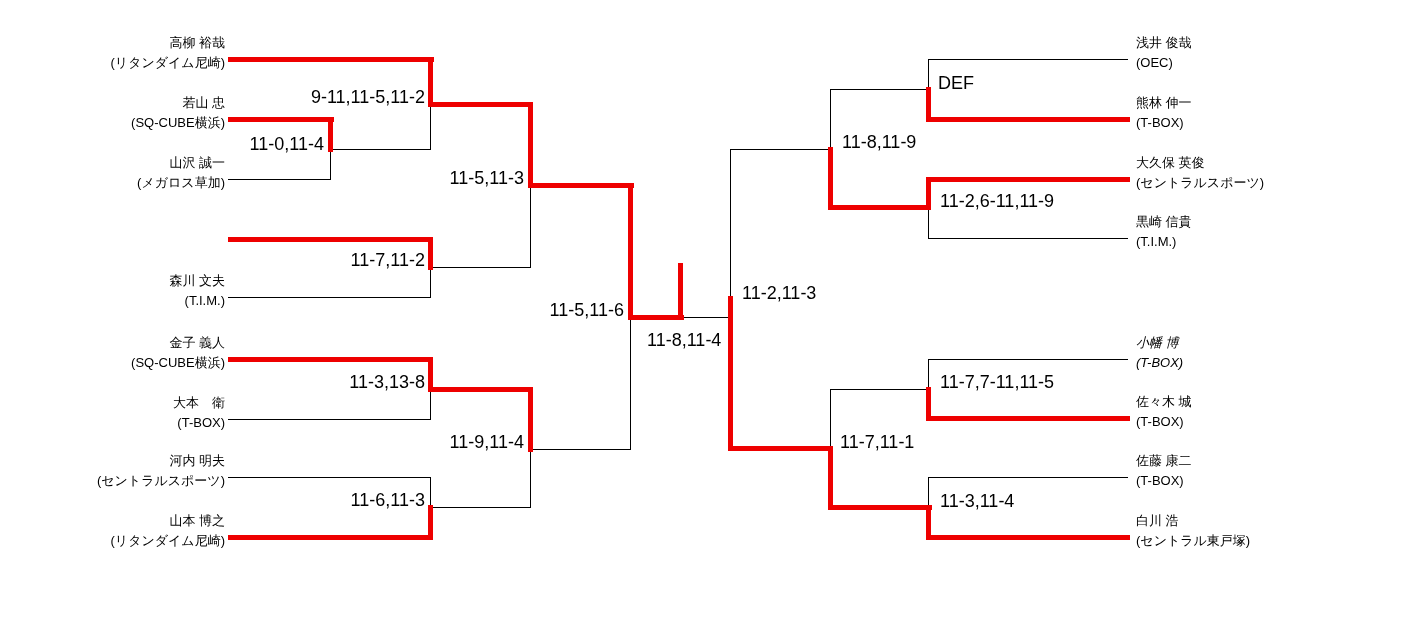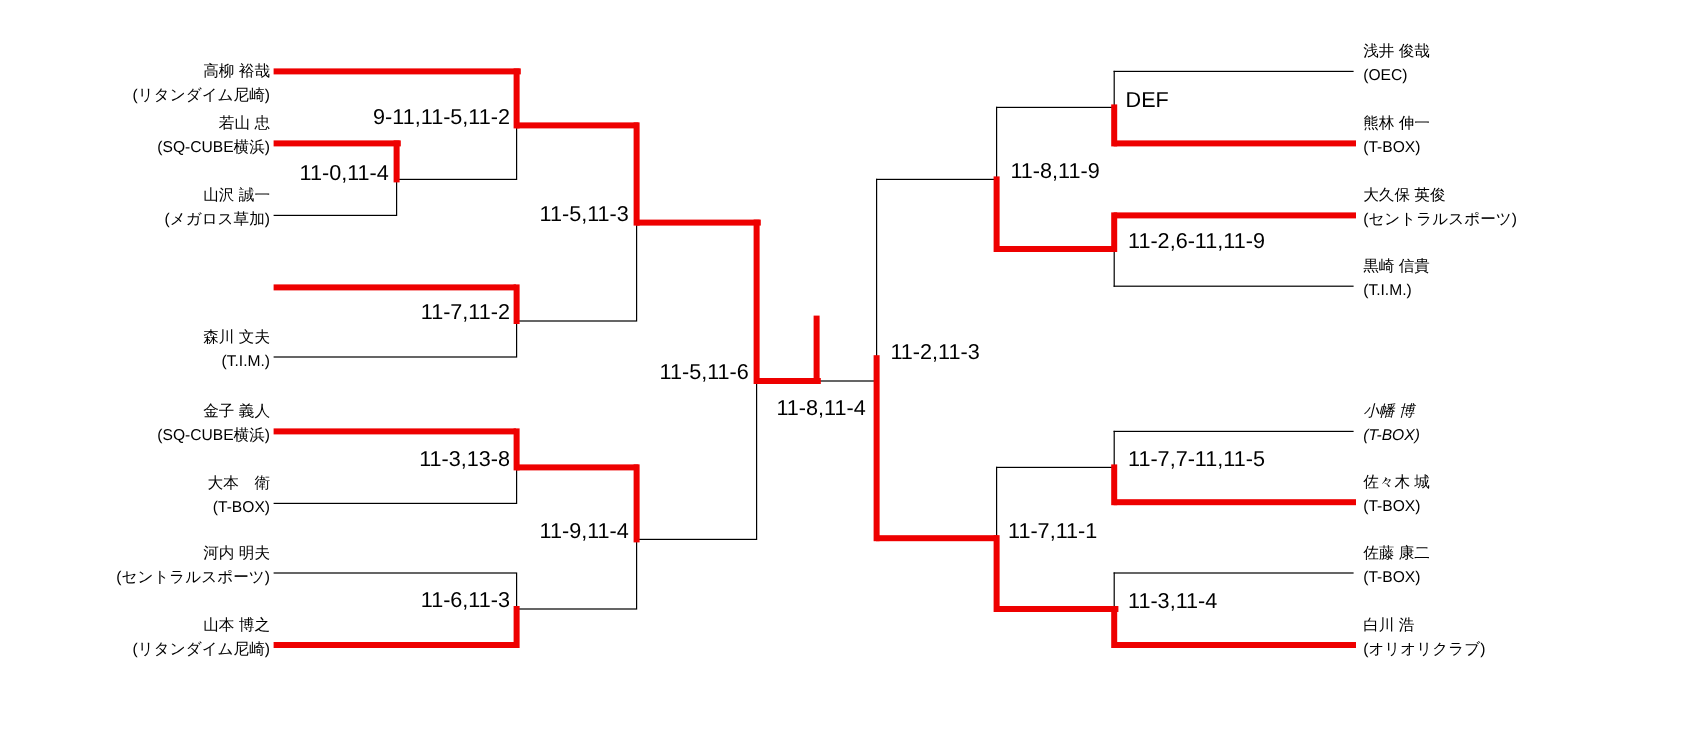--- a/index.html
+++ b/index.html
@@ -84,21 +84,21 @@
       <div class="seg w" style="left: 928px; top: 416px; width: 202px; height: 5px;"></div>
       <div class="seg w" style="left: 926px; top: 387px; width: 5px; height: 34px;"></div>
       <div class="seg w" style="left: 928px; top: 535px; width: 202px; height: 5px;"></div>
       <div class="seg w" style="left: 926px; top: 505px; width: 5px; height: 35px;"></div>
       <div class="seg w" style="left: 830px; top: 505px; width: 102px; height: 5px;"></div>
       <div class="seg w" style="left: 828px; top: 446px; width: 5px; height: 64px;"></div>
       <div class="seg w" style="left: 730px; top: 446px; width: 102px; height: 5px;"></div>
       <div class="seg w" style="left: 728px; top: 296px; width: 5px; height: 155px;"></div>
     </div>
   <div class="layer" id="players-layer">
-      <div class="player left" style="top: 33px; right: 1185px; margin-top: 16px;">
+      <div class="player left" style="top: 33px; right: 1185px;">
         <span>高柳 裕哉</span>
         <span>(リタンダイム尼崎)</span>
       </div>
       <div class="player left" style="top: 93px; right: 1185px;">
         <span>若山 忠</span>
         <span>(SQ-CUBE横浜)</span>
       </div>
       <div class="player left" style="top: 153px; right: 1185px;">
         <span>山沢 誠一</span>
         <span>(メガロス草加)</span>
@@ -146,21 +146,21 @@
       <div class="player right" style="top: 392px; left: 1136px;">
         <span>佐々木 城</span>
         <span>(T-BOX)</span>
       </div>
       <div class="player right" style="top: 451px; left: 1136px;">
         <span>佐藤 康二</span>
         <span>(T-BOX)</span>
       </div>
       <div class="player right" style="top: 511px; left: 1136px;">
         <span>白川 浩</span>
-        <span>(オリオリクラブ)</span>
+        <span>(セントラル東戸塚)</span>
       </div>
     </div>
   <div class="layer" id="scores-layer">
       <div class="score" style="top: 90px; right: 985px;">9-11,11-5,11-2</div>
       <div class="score" style="top: 137px; right: 1086px;">11-0,11-4</div>
       <div class="score" style="top: 253px; right: 985px;">11-7,11-2</div>
       <div class="score" style="top: 375px; right: 985px;">11-3,13-8</div>
       <div class="score" style="top: 493px; right: 985px;">11-6,11-3</div>
       <div class="score" style="top: 171px; right: 886px;">11-5,11-3</div>
       <div class="score" style="top: 435px; right: 886px;">11-9,11-4</div>

